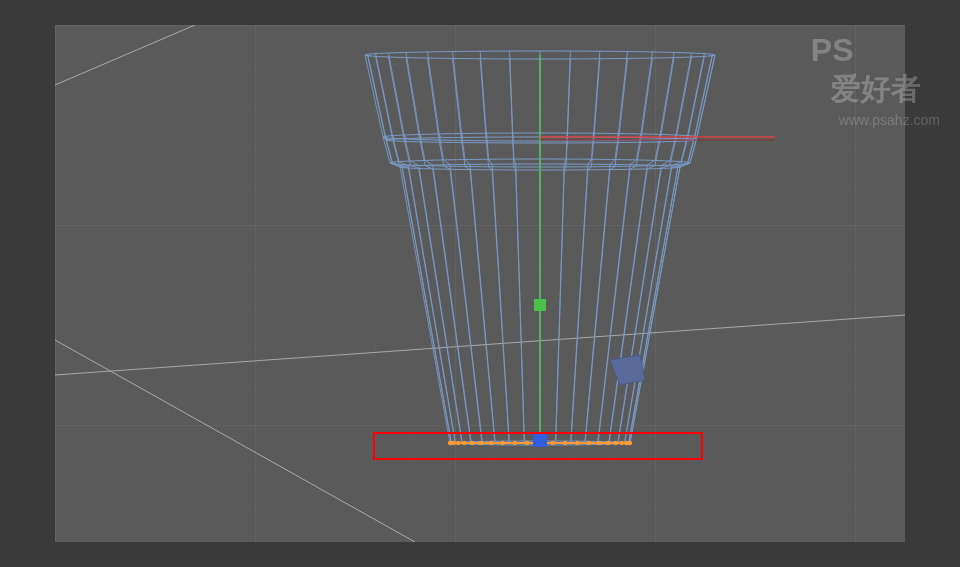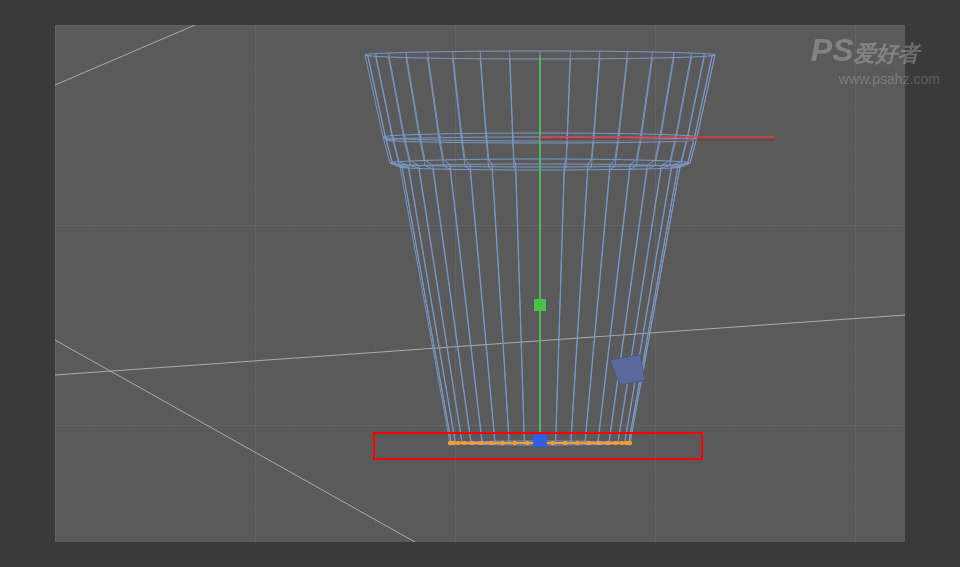--- a/index.html
+++ b/index.html
@@ -50,30 +50,30 @@
       right: 20px;
       top: 32px;
       text-align: left;
       pointer-events: none;
     }
     .watermark-logo {
       color: rgba(255,255,255,0.25);
       font-family: Arial, sans-serif;
       font-size: 28px;
       font-weight: bold;
-      font-style: italic;
       display: flex;
-      align-items: flex-end;
+      align-items: flex-start;
+      flex-direction: column;
     }
     .watermark-logo .ps {
       font-size: 32px;
     }
     .watermark-logo .cn {
-      font-size: 22px;
-      margin-left: 0;
+      font-size: 30px;
+      margin-left: 20px;
     }
     .watermark-url {
       color: rgba(255,255,255,0.2);
       font-family: Arial, sans-serif;
       font-size: 14px;
       margin-top: 2px;
       margin-left: 28px;
     }
   </style>
 </head>

